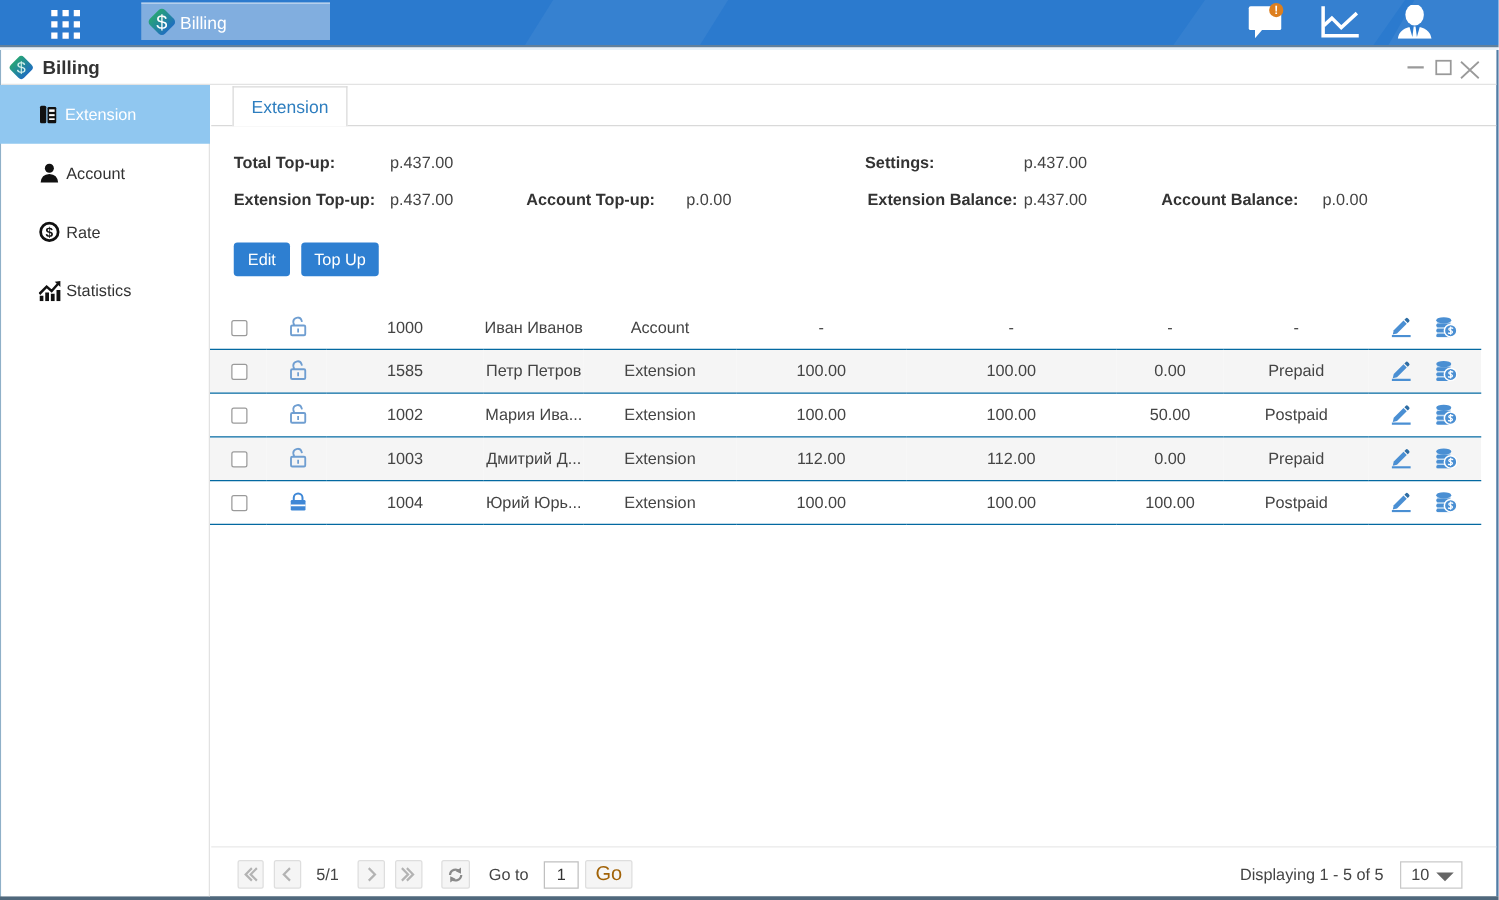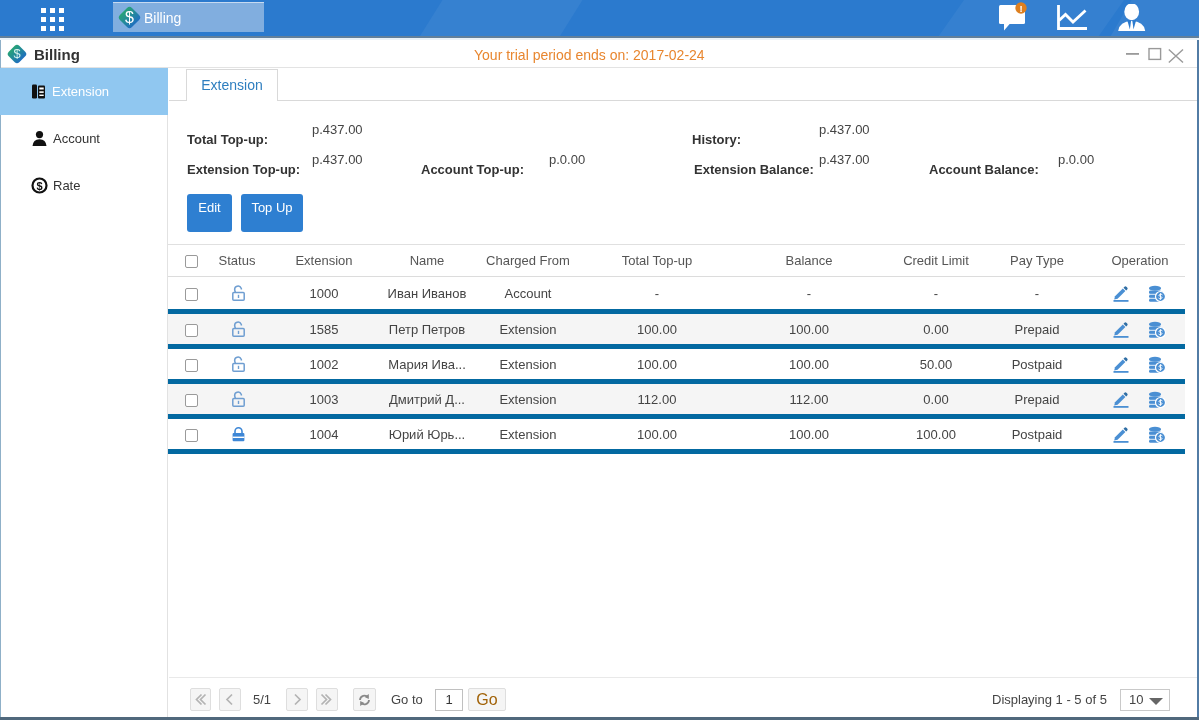--- a/index.html
+++ b/index.html
@@ -46,31 +46,31 @@
 .mitem.sel .lbl { color:#fff; }
 
 
 .tabline { position:absolute; left:169px; top:100px; width:1028px; height:1px; background:#d9d9d9; }
 .atab { position:absolute; left:186px; top:69px; width:92px; height:32px; background:#fff;
   border:1px solid #d9d9d9; border-bottom:none; z-index:2;
   font-size:14px; color:#2e7ebf; text-align:center; line-height:30px; }
 
 
 .st { position:absolute; font-size:13px; color:#444; white-space:nowrap; }
-.st.b { font-weight:bold; color:#333;margin-top:10px; }
-
-
-.blue-btn { position:absolute; top:194px; height:38px; background:#2e7fd1; border-radius:3px;
+.st.b { font-weight:bold; color:#333; }
+
+
+.blue-btn { position:absolute; top:194px; height:27px; background:#2e7fd1; border-radius:3px;
   color:#fff; font-size:13px; text-align:center; line-height:27px; }
 
 
 table { position:absolute; left:168px; top:244px; width:1017px; border-collapse:collapse; table-layout:fixed; }
 th { height:32px; font-weight:normal; font-size:13px; color:#555; text-align:center;
   border-top:1px solid #e0e0e0; border-bottom:1px solid #dcdcdc; background:#fff; }
-td { height:35px; font-size:13px; color:#444; text-align:center; border-bottom:5px solid #0369a1;
+td { height:35px; font-size:13px; color:#444; text-align:center; border-bottom:1px solid #0369a1;
   white-space:nowrap; overflow:hidden; }
 tr.alt td { background:#f5f5f5; }
 .cb { display:inline-block; width:13px; height:13px; border:1px solid #9a9a9a; border-radius:2px;
   background:#fff; vertical-align:middle; }
 td.cbc, th.cbc { text-align:left; padding-left:17px; }
 td svg, th svg { vertical-align:middle; }
 .ops svg { margin:0 7px; } td.ops { padding-right:2px; }
 
 
 .pagline { position:absolute; left:169px; top:677px; width:1028px; height:1px; background:#e9e9e9; }
@@ -141,21 +141,20 @@
 <div class="bleft"></div>
 <div class="bright"></div>
 <div class="bbot"></div>
 
 <div class="titlebar">
   <svg width="22" height="22" viewBox="0 0 24 24" style="position:absolute;left:5px;top:3px">
     <rect x="3.9" y="3.9" width="16.2" height="16.2" rx="3.5" transform="rotate(45 12 12)" fill="url(#dg)"></rect>
     <text x="12" y="16.9" font-size="14" fill="#d9f4ee" text-anchor="middle" font-family="Liberation Sans">$</text>
   </svg>
   <span class="name">Billing</span>
-  <span class="trial">Your trial period ends on: 2017-02-24</span>
   <svg class="winbtn" style="left:1124px;top:0" width="16" height="28" viewBox="0 0 16 28">
     <rect x="1" y="13" width="13" height="1.8" fill="#9a9a9a"></rect>
   </svg>
   <svg class="winbtn" style="left:1146px;top:0" width="16" height="28" viewBox="0 0 16 28">
     <rect x="2" y="8.6" width="11.6" height="10.8" fill="none" stroke="#999" stroke-width="1.4"></rect>
   </svg>
   <svg class="winbtn" style="left:1166px;top:0" width="18" height="28" viewBox="0 0 18 28">
     <path d="M1.8,9.4 L16,22.6 M16,9.4 L1.8,22.6" stroke="#9a9a9a" stroke-width="1.4"></path>
   </svg>
 </div>
@@ -178,28 +177,39 @@
     </svg>
     <span class="lbl">Account</span>
   </div>
   <div class="mitem">
     <svg width="17" height="17" viewBox="0 0 17 17">
       <circle cx="8.5" cy="8.5" r="7" fill="none" stroke="#111" stroke-width="2.2"></circle>
       <text x="8.5" y="12.6" font-size="11" font-weight="bold" fill="#111" text-anchor="middle" font-family="Liberation Sans">$</text>
     </svg>
     <span class="lbl">Rate</span>
   </div>
+  <div class="mitem">
+    <svg width="18" height="17" viewBox="0 0 18 17" fill="#111">
+      <rect x="0.8" y="12.6" width="2.9" height="4.4"></rect>
+      <rect x="5.2" y="10" width="3" height="7"></rect>
+      <rect x="9.7" y="11" width="3" height="6"></rect>
+      <rect x="14.2" y="8" width="3.1" height="9"></rect>
+      <path d="M0.5,11.2 L6.3,5.3 L10.3,8.8 L15.3,3.2" stroke="#111" stroke-width="2" fill="none"></path>
+      <polygon points="17.3,0.8 17.3,5.6 12.8,1.4"></polygon>
+    </svg>
+    <span class="lbl">Statistics</span>
+  </div>
 </div>
 
 <div class="tabline"></div>
 <div class="atab">Extension</div>
 
 <span class="st b" style="left:187px;top:122px">Total Top-up:</span>
 <span class="st" style="left:312px;top:122px">p.437.00</span>
-<span class="st b" style="left:692px;top:122px">History:</span>
+<span class="st b" style="left:692px;top:122px">Settings:</span>
 <span class="st" style="left:819px;top:122px">p.437.00</span>
 
 <span class="st b" style="left:187px;top:152px">Extension Top-up:</span>
 <span class="st" style="left:312px;top:152px">p.437.00</span>
 <span class="st b" style="left:421px;top:152px">Account Top-up:</span>
 <span class="st" style="left:549px;top:152px">p.0.00</span>
 <span class="st b" style="left:694px;top:152px">Extension Balance:</span>
 <span class="st" style="left:819px;top:152px">p.437.00</span>
 <span class="st b" style="left:929px;top:152px">Account Balance:</span>
 <span class="st" style="left:1058px;top:152px">p.0.00</span>
@@ -214,32 +224,20 @@
       <col style="width:126px">
       <col style="width:80px">
     <col style="width:122px">
       <col style="width:136px">
       <col style="width:168px">
       <col style="width:86px">
     <col style="width:116px">
       <col style="width:90px">
   </colgroup>
   <tbody>
-      <tr>
-    <th class="cbc"><span class="cb"></span></th>
-    <th>Status</th>
-        <th>Extension</th>
-        <th>Name</th>
-        <th>Charged From</th>
-        <th>Total Top-up</th>
-    <th>Balance</th>
-        <th>Credit Limit</th>
-        <th>Pay Type</th>
-        <th>Operation</th>
-  </tr>
   <tr>
     <td class="cbc"><span class="cb"></span></td>
     <td><svg width="17" height="17" viewBox="0 0 17 17" style="margin-left:3px">
       <rect x="2.8" y="7.4" width="11.4" height="7.8" rx="1" fill="none" stroke="#6f9ed1" stroke-width="1.5"></rect>
       <rect x="7.8" y="9.8" width="1.4" height="3.2" fill="#6f9ed1"></rect>
       <path d="M5.3,7.2 L4.7,5 A3.4,3.4 0 0 1 11.2,3.2 l0.35,1.3" fill="none" stroke="#6f9ed1" stroke-width="1.5"></path>
     </svg></td>
     <td>1000</td>
         <td>Иван Иванов</td>
         <td>Account</td>

